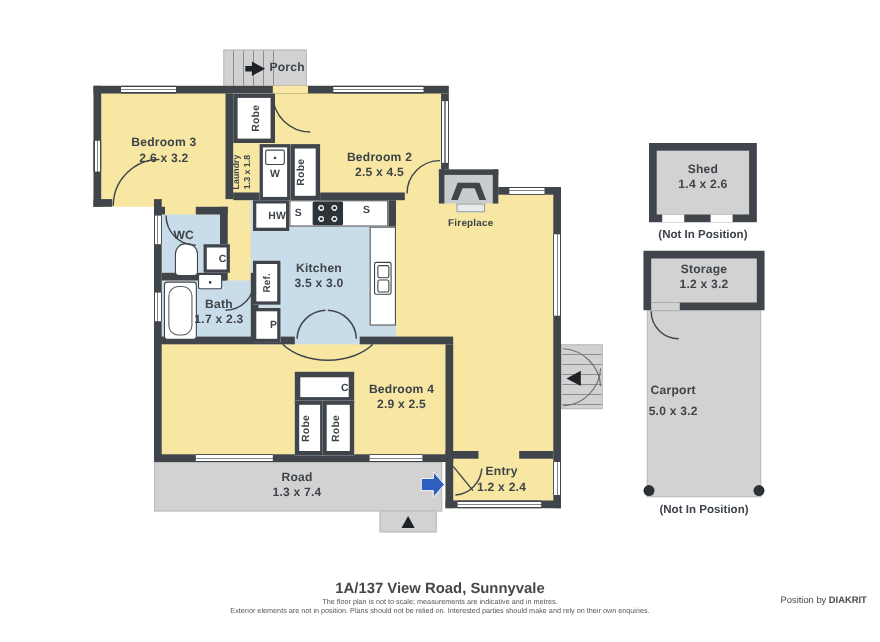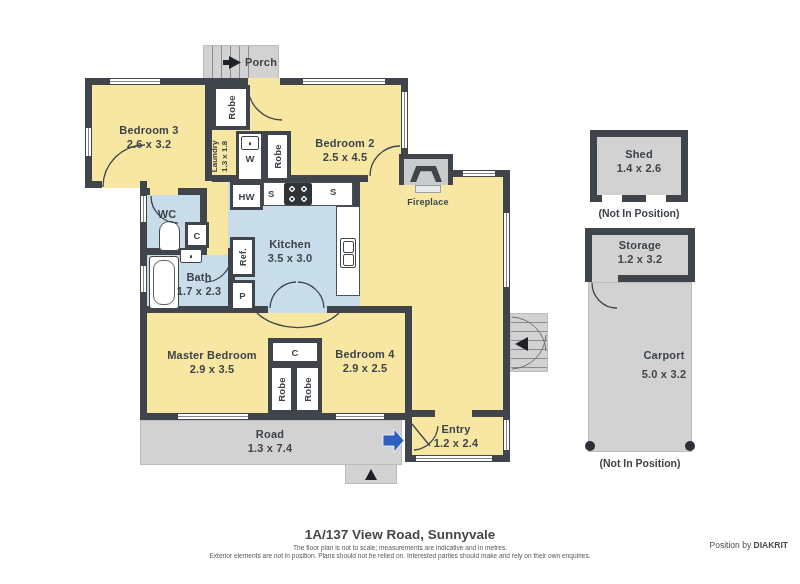--- a/index.html
+++ b/index.html
@@ -10,21 +10,21 @@
   .yellow{background:#f7e7a3;}
   .blue{background:#c9dcea;}
   .grayx{background:#d2d2d2;border:1px solid #bcbcbc;box-sizing:border-box;}
   .wall{position:absolute;background:#3f454b;z-index:10;}
   .gap{position:absolute;z-index:11;}
   .win-h{position:absolute;height:7px;z-index:15;
     background:linear-gradient(180deg,#3f454b 0,#3f454b 1px,#fff 1px,#fff 3px,#82878c 3px,#82878c 4px,#fff 4px,#fff 6px,#3f454b 6px,#3f454b 7px);}
   .win-v{position:absolute;width:7px;z-index:15;
     background:linear-gradient(90deg,#3f454b 0,#3f454b 1px,#fff 1px,#fff 3px,#82878c 3px,#82878c 4px,#fff 4px,#fff 6px,#3f454b 6px,#3f454b 7px);}
   .wbox{position:absolute;background:#fff;border:3px solid #3f454b;box-sizing:border-box;
-        display:flex;align-items:center;justify-content:center;z-index:12;}
+        display:flex;align-items:center;justify-content:flex-end;z-index:12;}
   .vtext{transform:rotate(-90deg);white-space:nowrap;}
   .fix-label{font-size:9.5px;font-weight:700;color:#3e4449;letter-spacing:.2px;}
   .room-label{position:absolute;transform:translate(-50%,-50%);text-align:center;color:#3e4449;
         font-size:11px;font-weight:700;letter-spacing:.2px;line-height:1.28;white-space:nowrap;z-index:30;}
   .small-label{font-size:9px;}
   .note{position:absolute;transform:translate(-50%,-50%);font-size:10.5px;font-weight:700;
         color:#3e4449;white-space:nowrap;z-index:30;}
   .icon{position:absolute;z-index:13;box-sizing:border-box;}
   svg.overlay{position:absolute;left:0;top:0;z-index:20;pointer-events:none;}
   .outb{position:absolute;background:#d2d2d2;border:7px solid #3f454b;box-sizing:border-box;z-index:5;}
@@ -208,24 +208,20 @@
     <div>WC</div>
   </div>
   <div class="room-label" style="left:290px;top:251px;">
     <div>Kitchen</div>
       <div>3.5 x 3.0</div>
   </div>
   <div class="room-label" style="left:199px;top:284px;">
     <div>Bath</div>
       <div>1.7 x 2.3</div>
   </div>
-  <div class="room-label" style="left:212px;top:362px;">
-    <div>Master Bedroom</div>
-      <div>2.9 x 3.5</div>
-  </div>
   <div class="room-label" style="left:365px;top:361px;">
     <div>Bedroom 4</div>
       <div>2.9 x 2.5</div>
   </div>
   <div class="room-label" style="left:270px;top:441px;">
     <div>Road</div>
       <div>1.3 x 7.4</div>
   </div>
   <div class="room-label" style="left:456px;top:436px;">
     <div>Entry</div>
@@ -241,21 +237,21 @@
   </div>
   <div class="note" style="left:639px;top:213px;">(Not In Position)</div>
 
   <div class="abs" style="left:588px;top:282px;width:104px;height:170px;background:#d2d2d2;border:1px solid #bdbdbd;z-index:4;"></div>
   <div class="outb" style="left:585px;top:228px;width:110px;height:54px;"></div>
   <div class="gap" style="left:592px;top:275px;width:26px;height:7px;background:#d2d2d2;"></div>
   <div class="room-label" style="left:640px;top:252px;">
     <div>Storage</div>
       <div>1.2 x 3.2</div>
   </div>
-  <div class="room-label" style="left:664px;top:365px;line-height:1.7;text-align:center;">
+  <div class="room-label" style="left:612px;top:365px;line-height:1.7;text-align:center;">
     <div>Carport</div>
       <div>5.0 x 3.2</div>
   </div>
   <div class="post" style="left:585px;top:441px;"></div>
   <div class="post" style="left:685px;top:441px;"></div>
   <div class="note" style="left:640px;top:463px;">(Not In Position)</div>
 
 
   <div class="footer-text" style="left:400px;top:527px;font-size:13.5px;font-weight:700;color:#47474a;white-space:nowrap;">1A/137 View Road, Sunnyvale</div>
   <div class="footer-text" style="left:400px;top:544px;font-size:6.6px;white-space:nowrap;">The floor plan is not to scale; measurements are indicative and in metres.</div>

